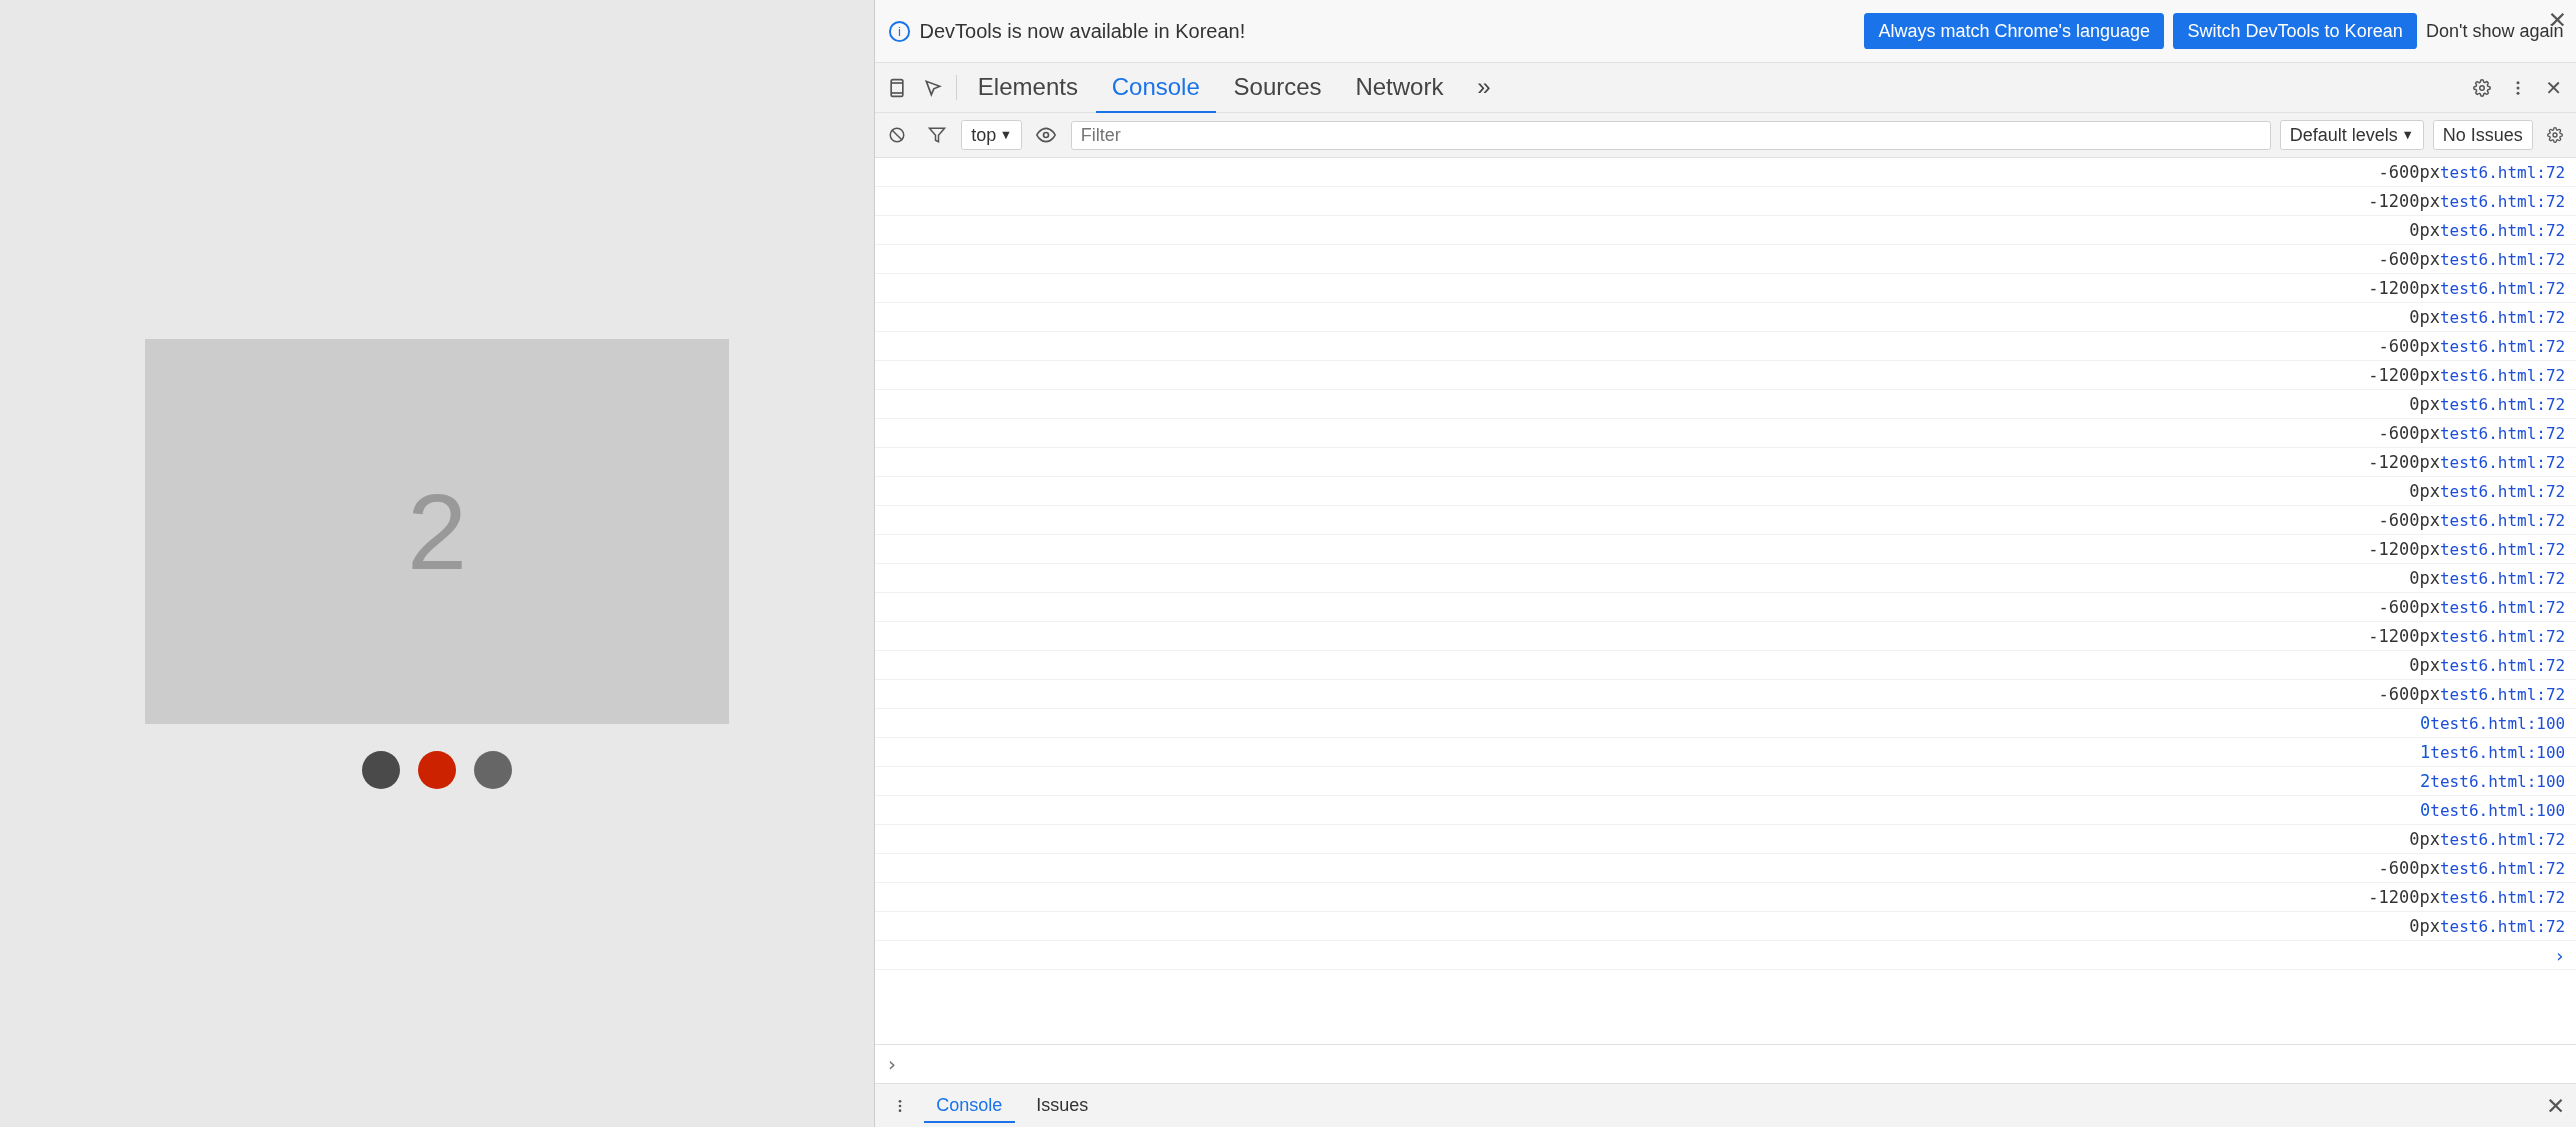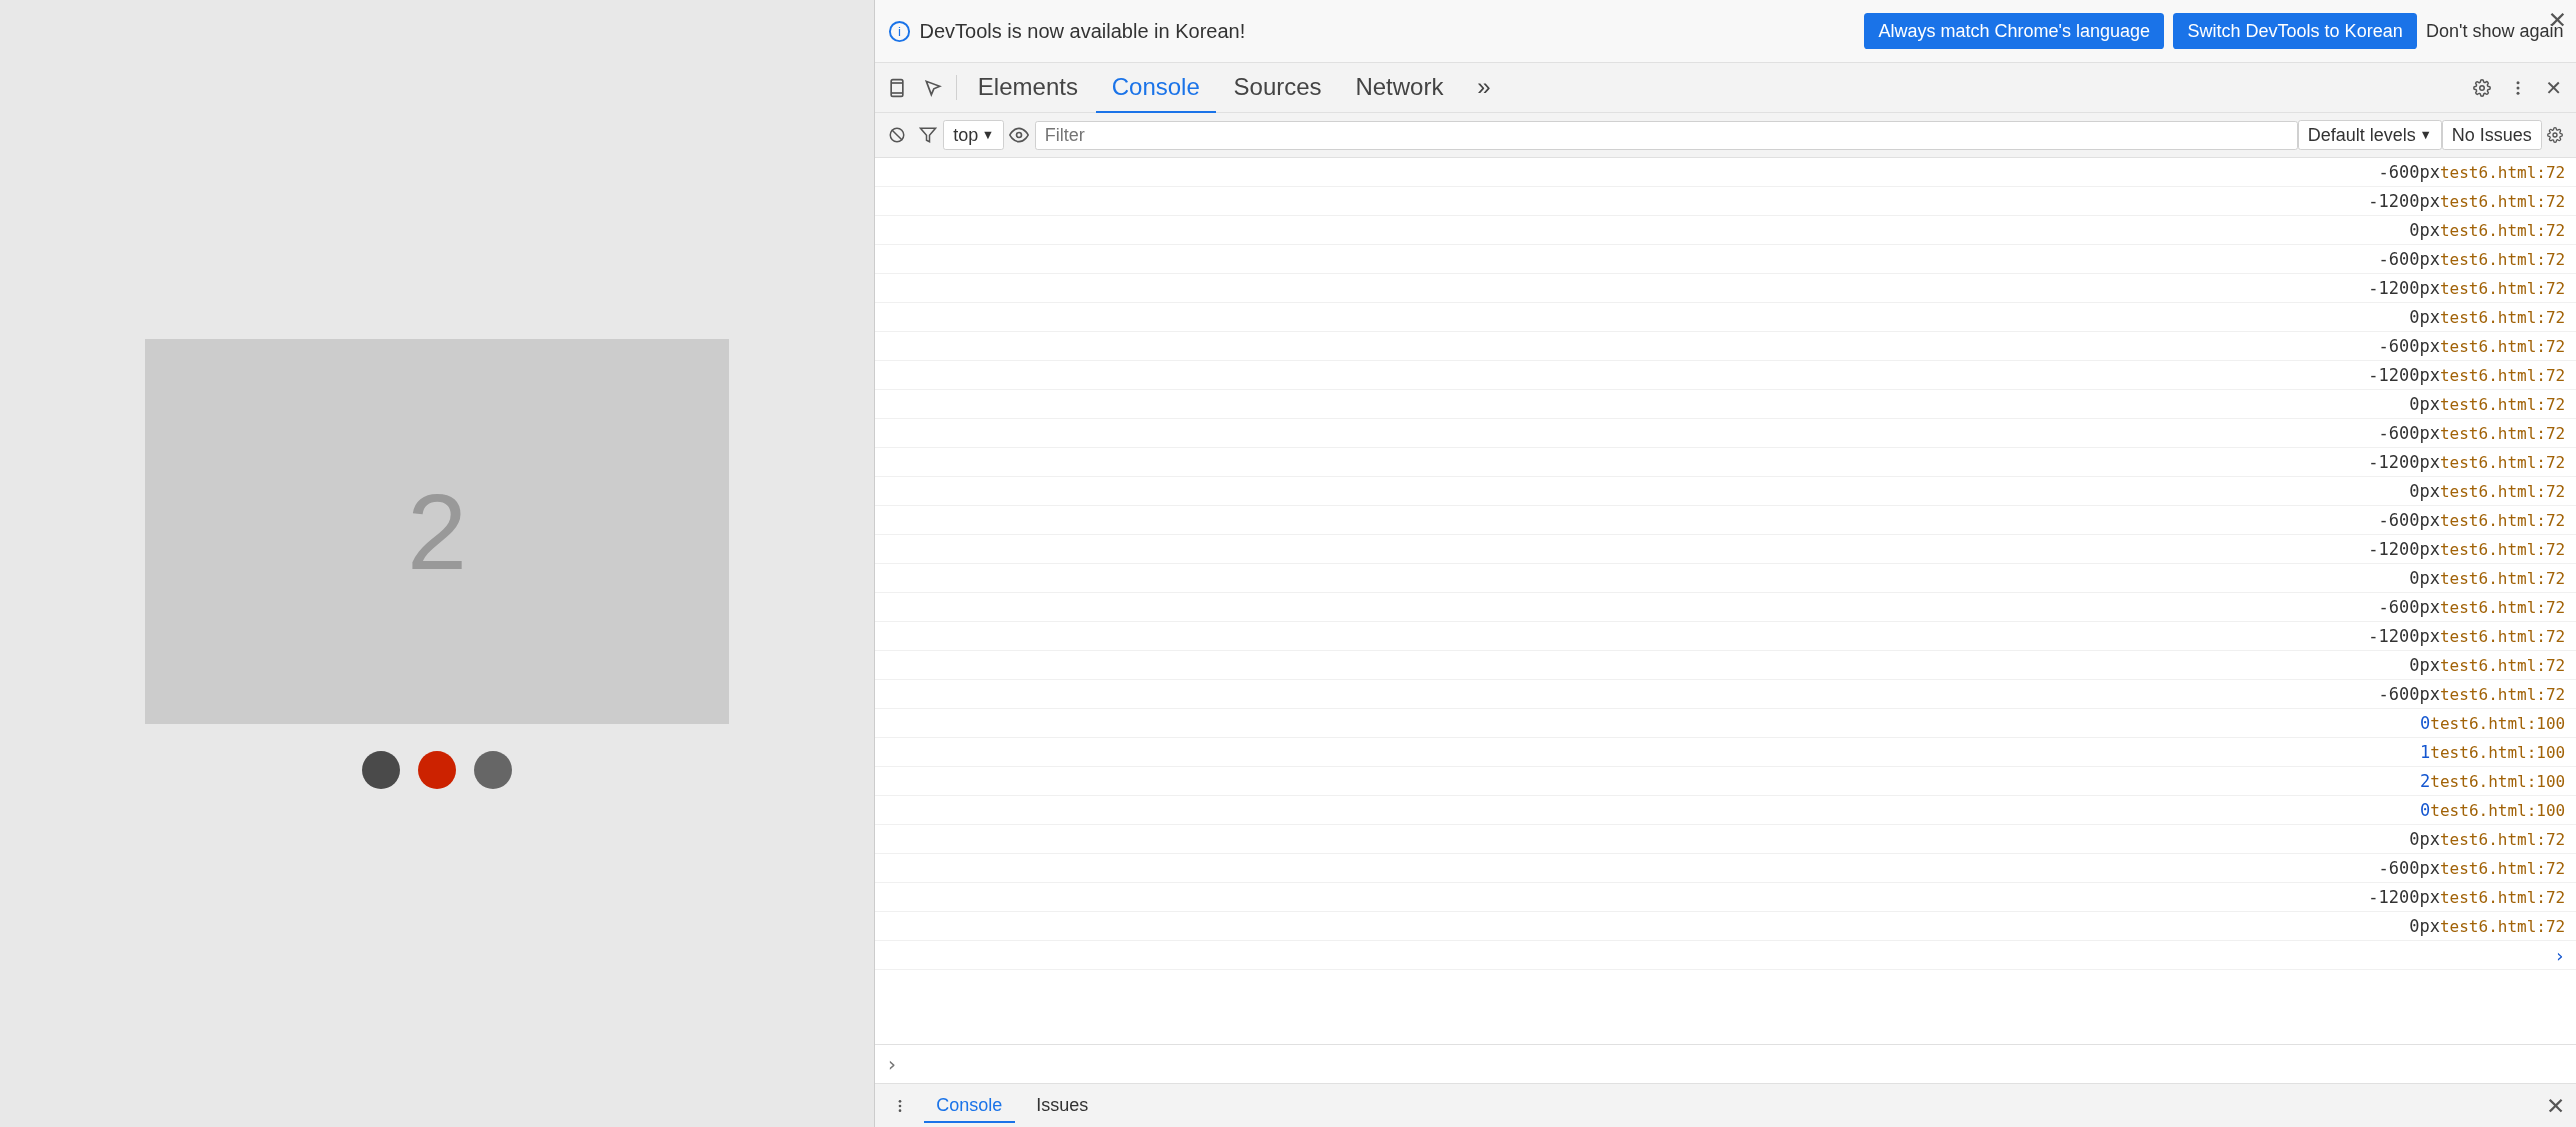--- a/index.html
+++ b/index.html
@@ -192,21 +192,21 @@
     }
 
     
     #console-toolbar2 {
       display: flex;
       align-items: center;
       border-bottom: 0.9px solid #e0e0e0;
       background: #f3f3f3;
       height: 45px;
       padding: 0 7.2px;
-      gap: 0;
+      gap: 9px;
     }
 
     .console-icon-btn {
       width: 30.5px;
       height: 30.5px;
       display: flex;
       align-items: center;
       justify-content: center;
       border: none;
       background: none;
@@ -294,21 +294,21 @@
       align-items: center;
       justify-content: flex-end;
       padding: 2.7px 10.8px 2.7px 18px;
       border-bottom: 0.9px solid #f0f0f0;
       min-height: 29px;
     }
 
     .log-value { color: #333; }
     .log-value.blue-val { color: #1557d0; }
     .log-source {
-      color: #a16207;
+      color: #1d4ed8;
       text-decoration: none;
       font-size: 16px;
       white-space: nowrap;
     }
 
     
     #devtools-footer {
       display: flex;
       align-items: center;
       border-top: 0.9px solid #e0e0e0;

